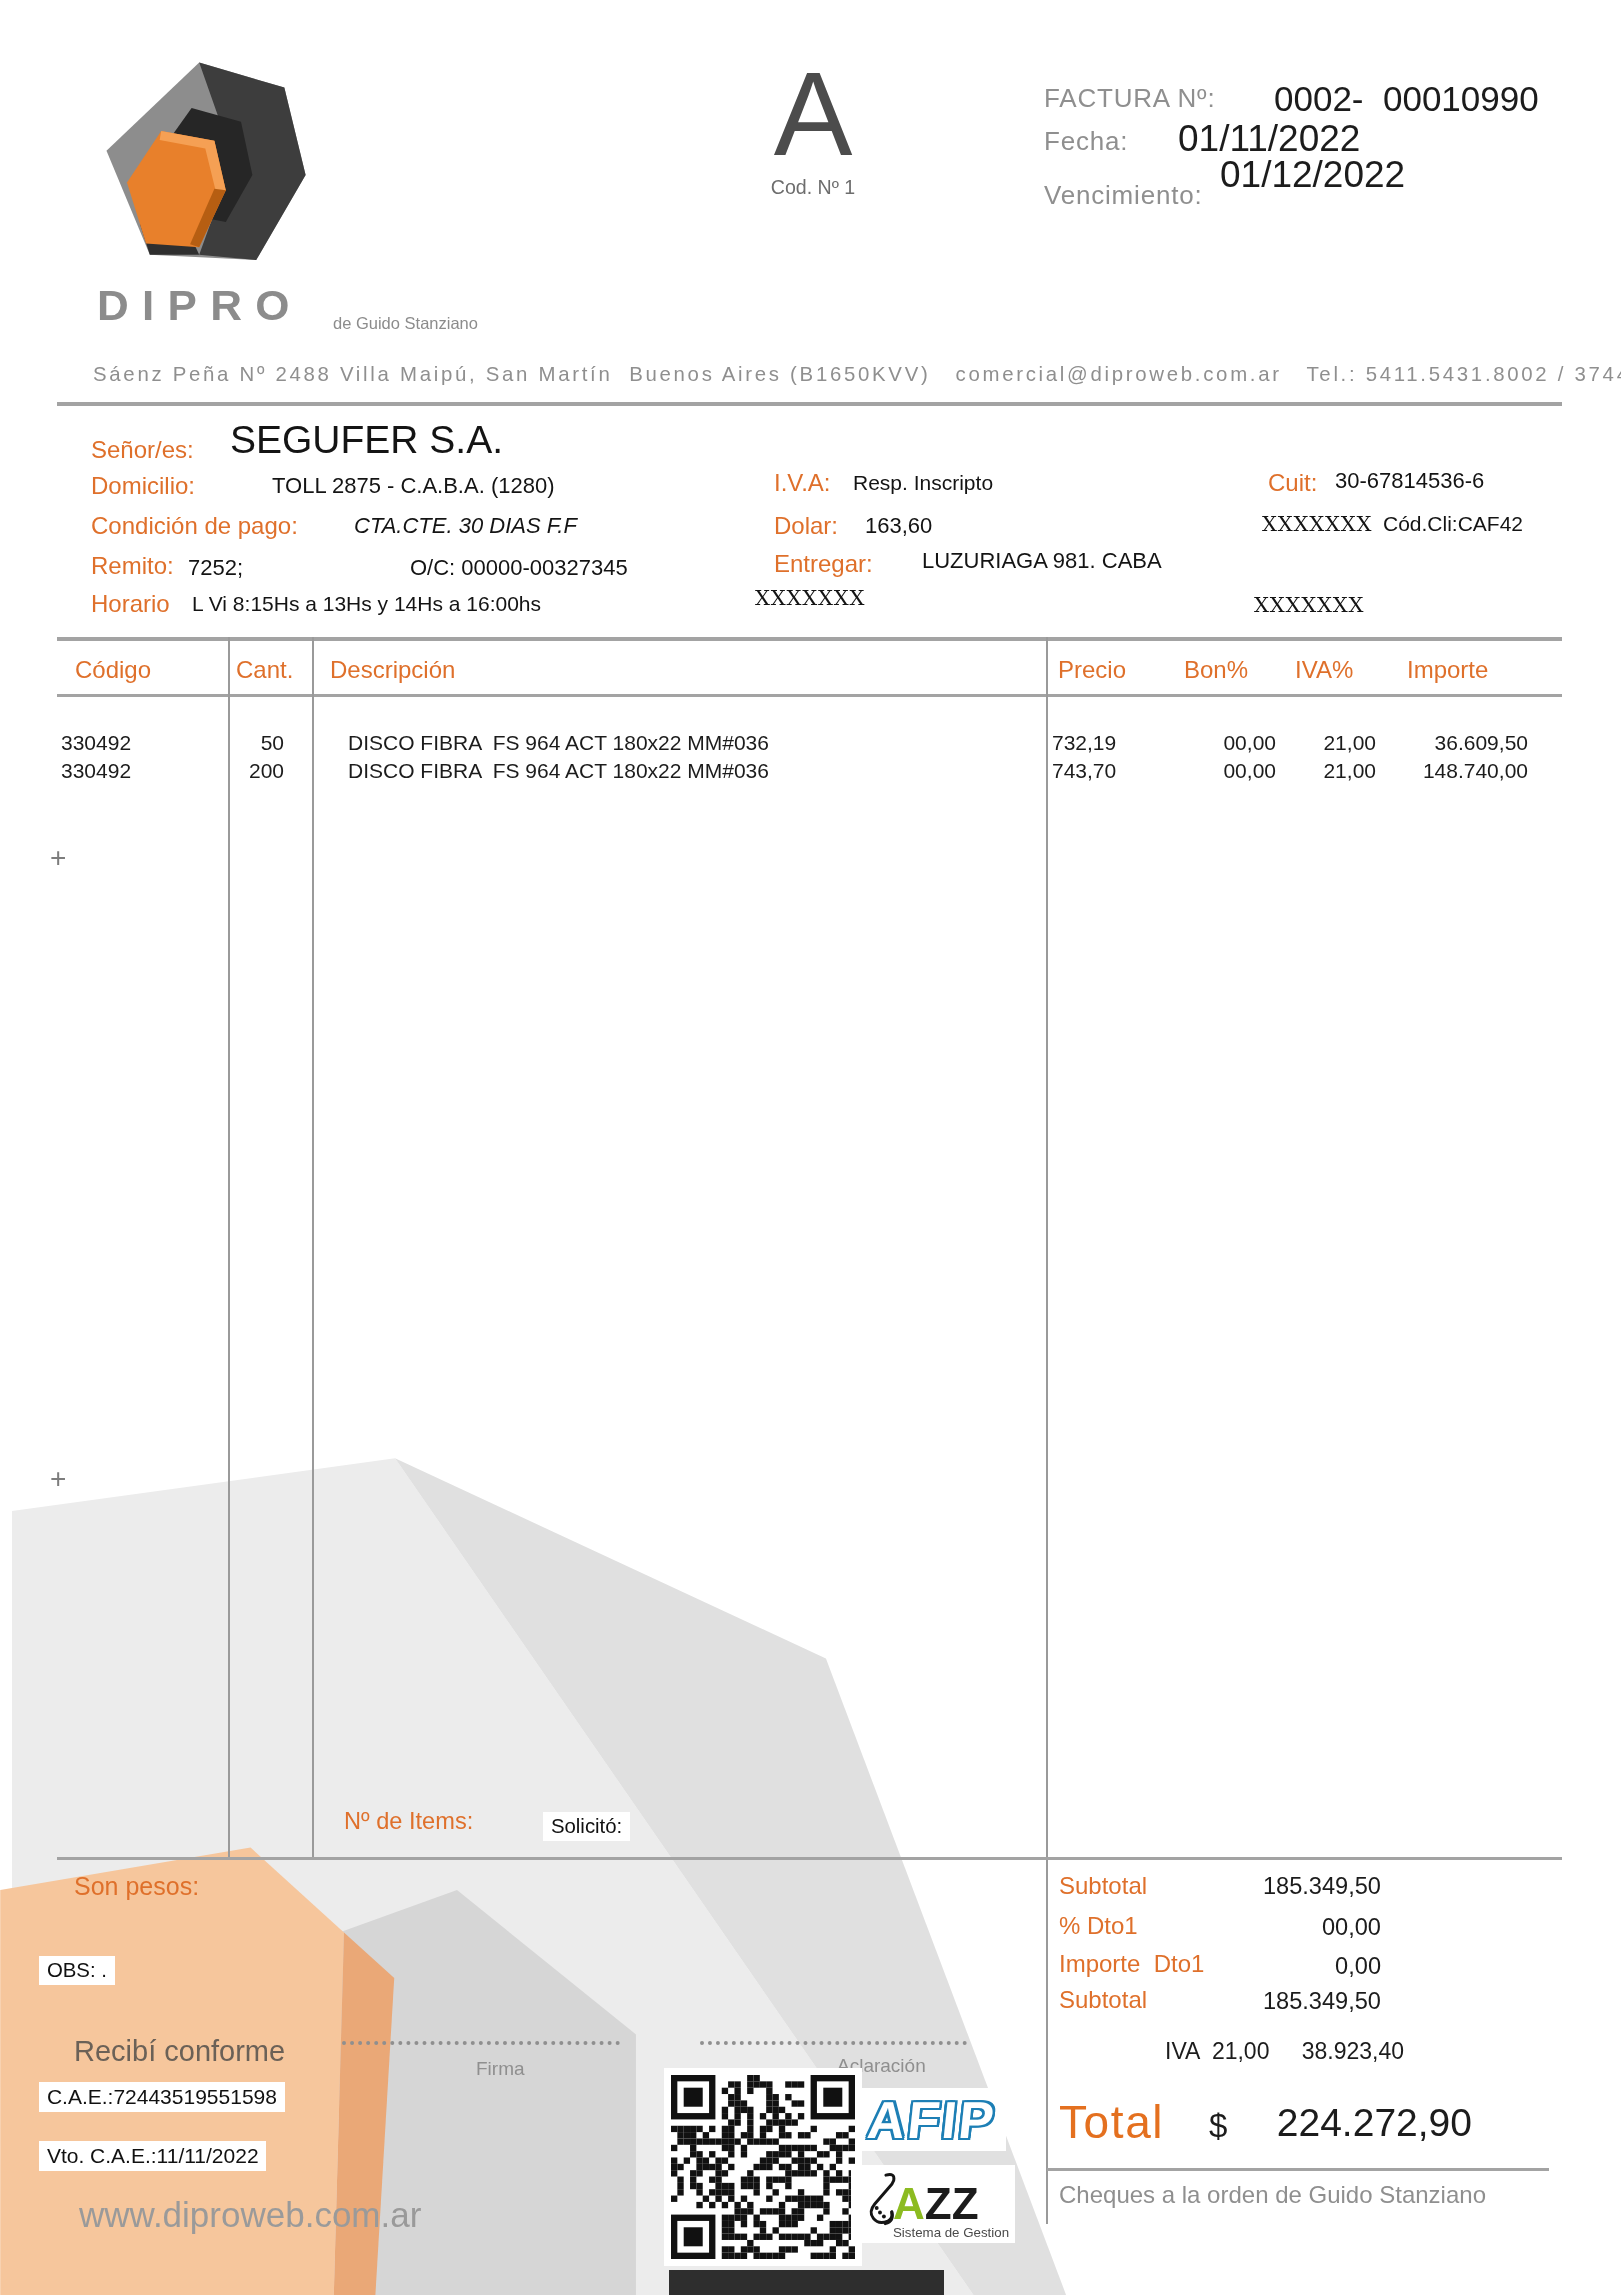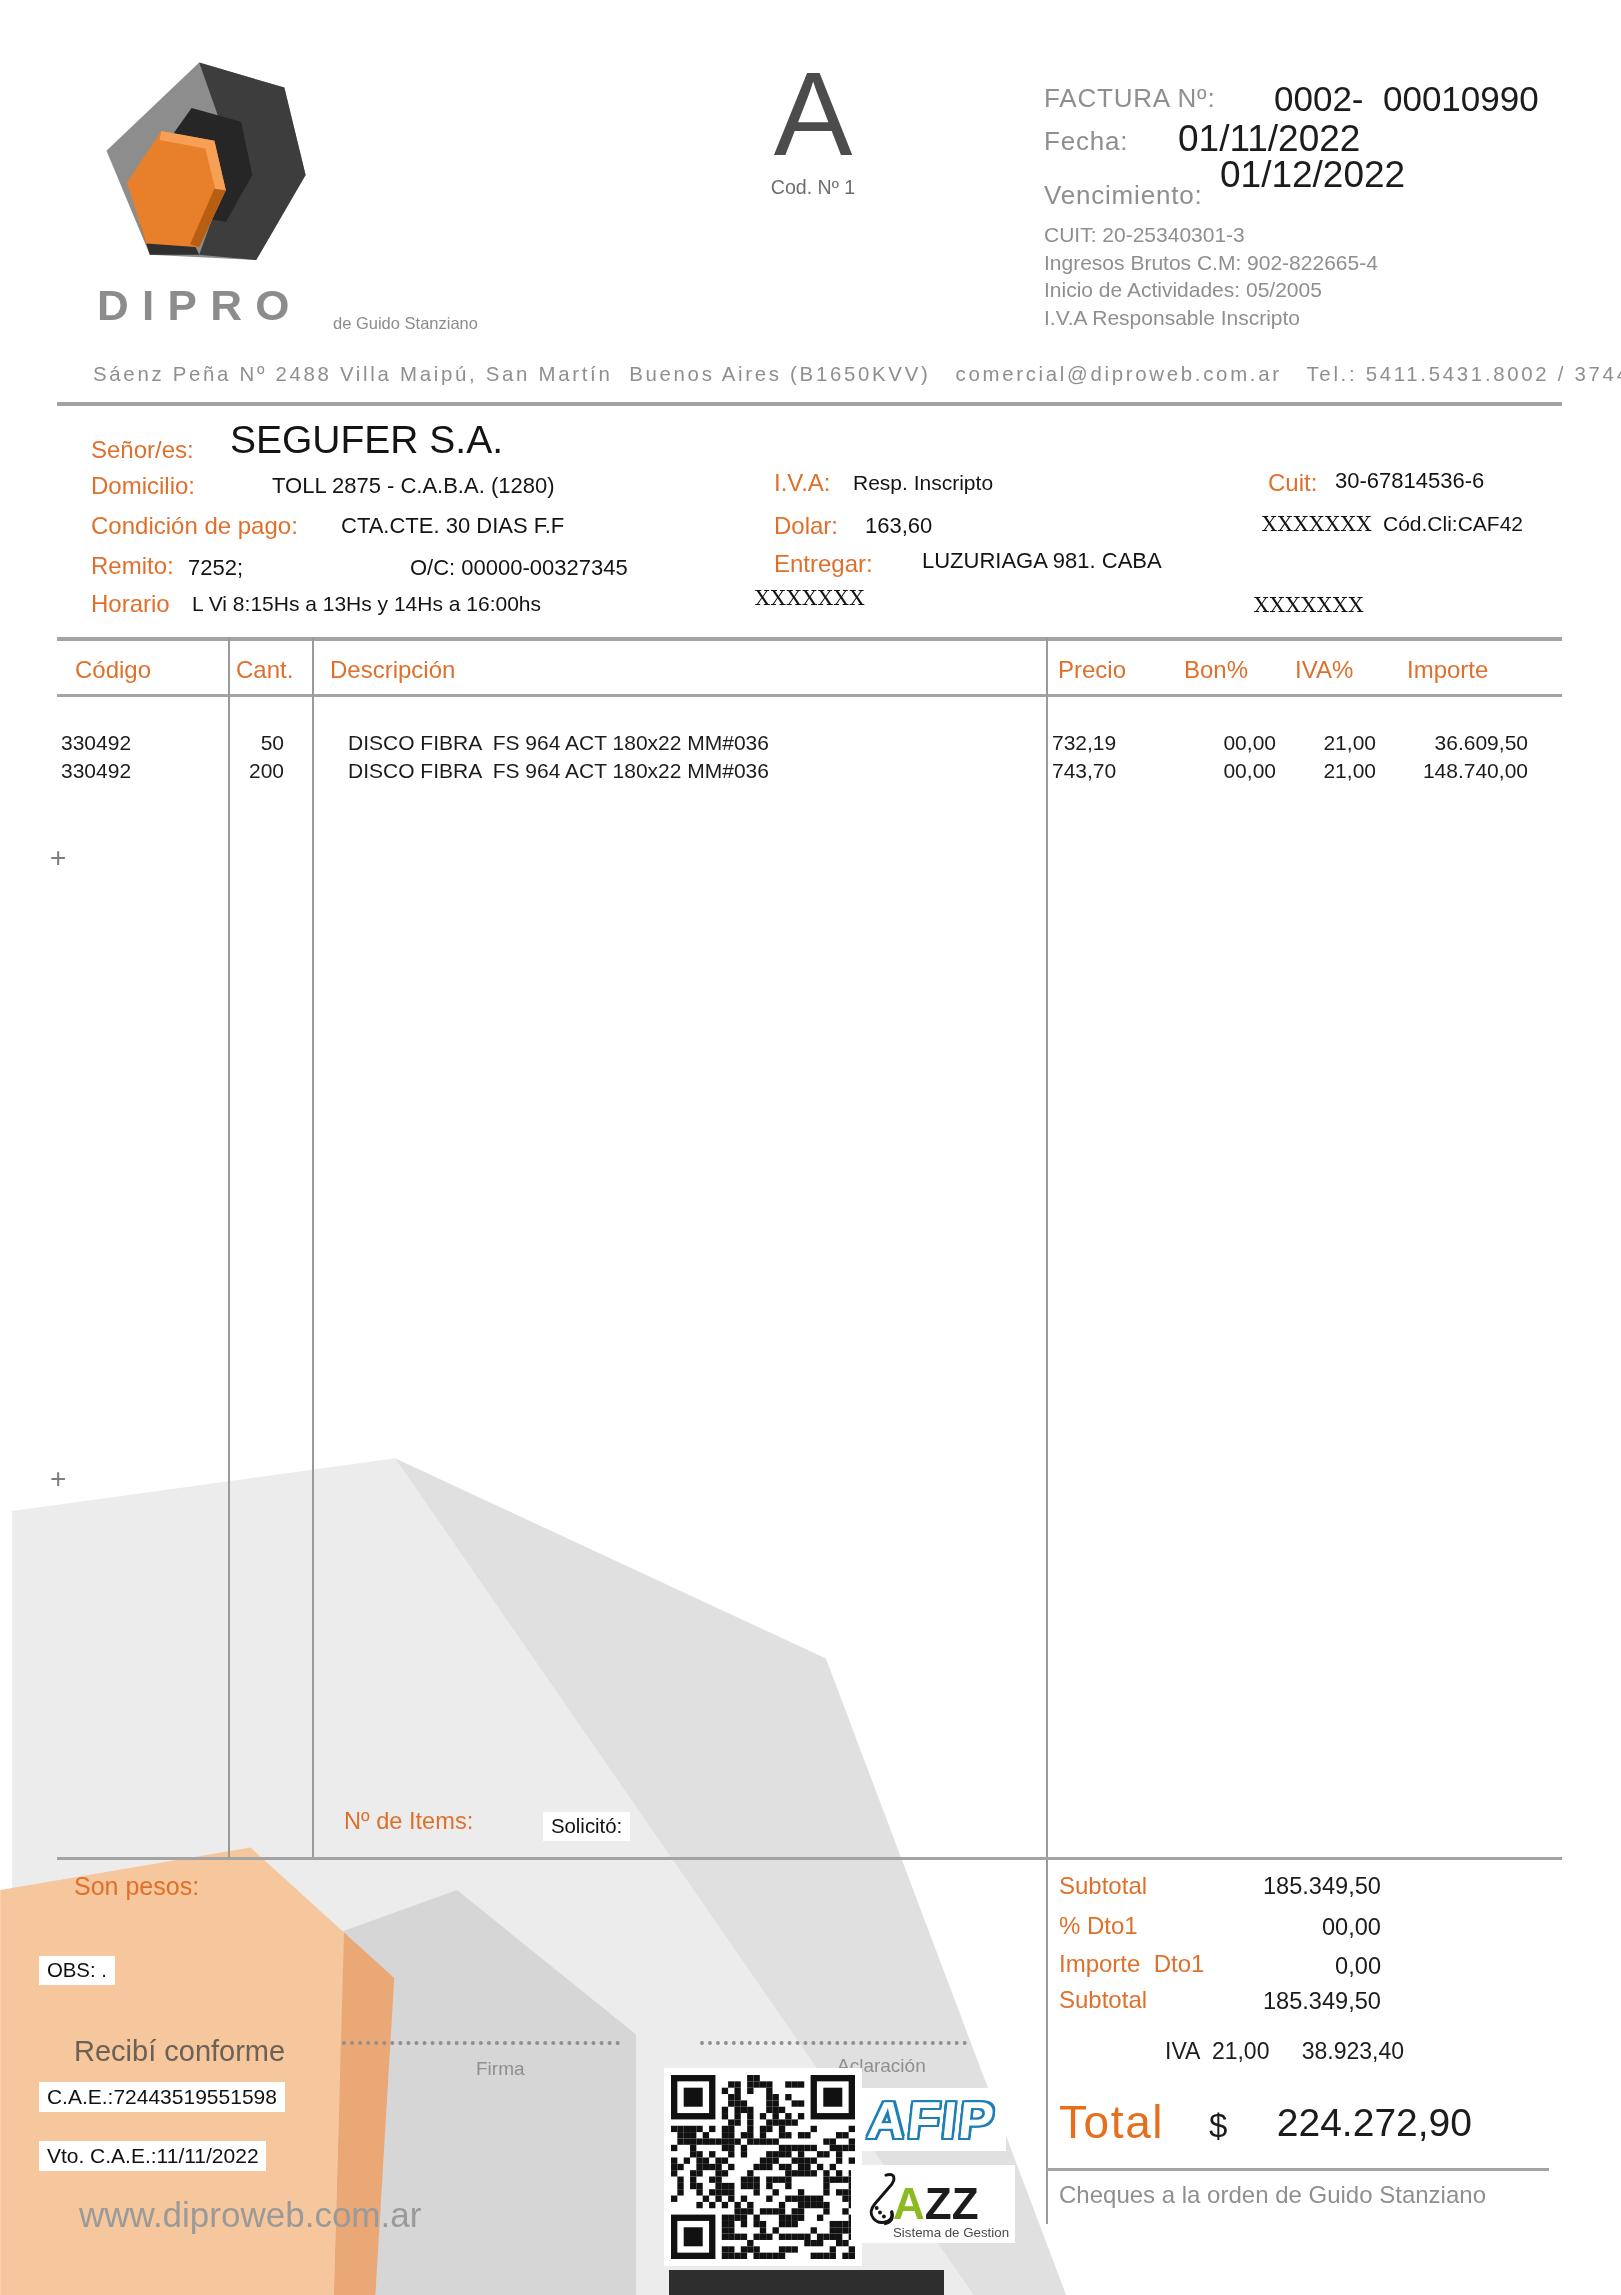--- a/index.html
+++ b/index.html
@@ -100,41 +100,35 @@
   <div class="letter-a">A</div>
   <div class="letter-code">Cod. Nº 1</div>
 
   <div class="glabel" style="left:1044px;top:83px;">FACTURA Nº:</div>
   <div class="fact-num">0002-  00010990</div>
   <div class="glabel" style="left:1044px;top:126px;">Fecha:</div>
   <div class="fact-date">01/11/2022</div>
   <div class="glabel" style="left:1044px;top:180px;">Vencimiento:</div>
   <div class="fact-due">01/12/2022</div>
 
-  <div class="fiscal">
-    <div>CUIT: 20-25340301-3</div>
-    <div>Ingresos Brutos C.M: 902-822665-4</div>
-    <div>Inicio de Actividades: 05/2005</div>
-    <div>I.V.A Responsable Inscripto</div>
-  </div>
 
   <div class="address">Sáenz Peña Nº 2488 Villa Maipú, San Martín  Buenos Aires (B1650KVV)   comercial@diproweb.com.ar   Tel.: 5411.5431.8002 / 3744</div>
   <div class="hline" style="left:57px;top:402px;width:1505px;height:3.9px;"></div>
 
   <div class="olabel" style="left:91px;top:436px;">Señor/es:</div>
   <div class="val senor-name">SEGUFER S.A.</div>
   <div class="olabel" style="left:91px;top:472px;">Domicilio:</div>
   <div class="val" style="left:272px;top:473px;">TOLL 2875 - C.A.B.A. (1280)</div>
   <div class="olabel" style="left:774px;top:469px;">I.V.A:</div>
   <div class="val" style="left:853px;top:471px;font-size:21px;">Resp. Inscripto</div>
   <div class="olabel" style="left:1268px;top:469px;">Cuit:</div>
   <div class="val" style="left:1335px;top:468px;">30-67814536-6</div>
 
   <div class="olabel" style="left:91px;top:512px;">Condición de pago:</div>
-  <div class="val" style="left:341px;top:513px;">CTA.CTE. 30 DIAS F.F</div>
+  <div class="val" style="left:354px;top:513px;font-style:italic;">CTA.CTE. 30 DIAS F.F</div>
   <div class="olabel" style="left:774px;top:512px;">Dolar:</div>
   <div class="val" style="left:865px;top:513px;">163,60</div>
   <div class="xval" style="left:1262px;top:512px;">XXXXXXX</div>
   <div class="val" style="left:1383px;top:512px;font-size:21px;">Cód.Cli:CAF42</div>
 
   <div class="olabel" style="left:91px;top:552px;">Remito:</div>
   <div class="val" style="left:188px;top:555px;">7252;</div>
   <div class="val" style="left:410px;top:555px;">O/C: 00000-00327345</div>
   <div class="olabel" style="left:774px;top:550px;">Entregar:</div>
   <div class="val" style="left:922px;top:548px;">LUZURIAGA 981. CABA</div>

